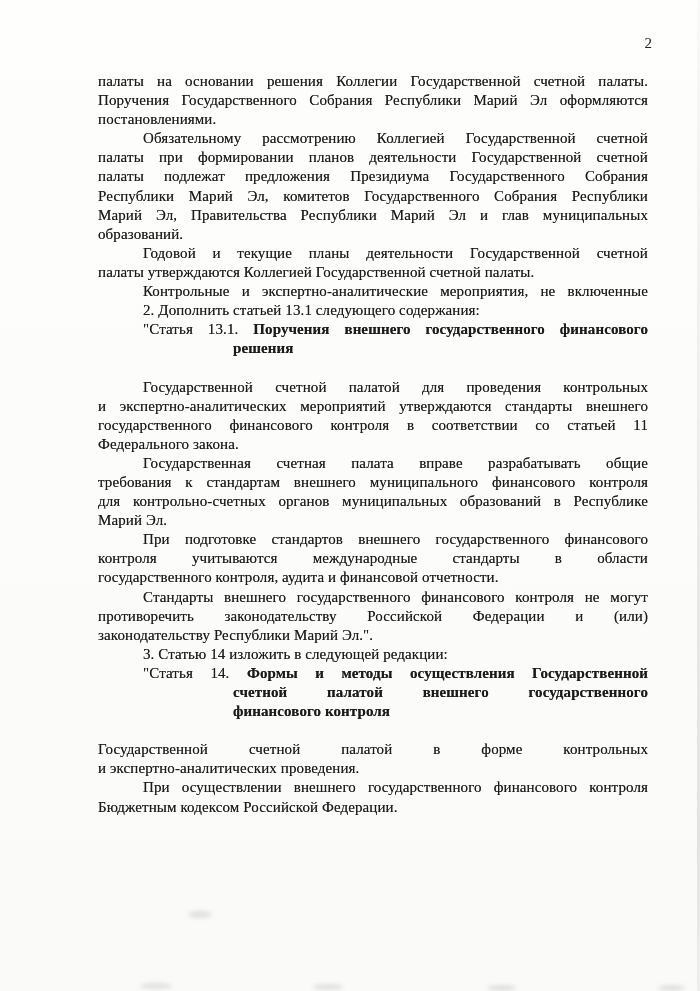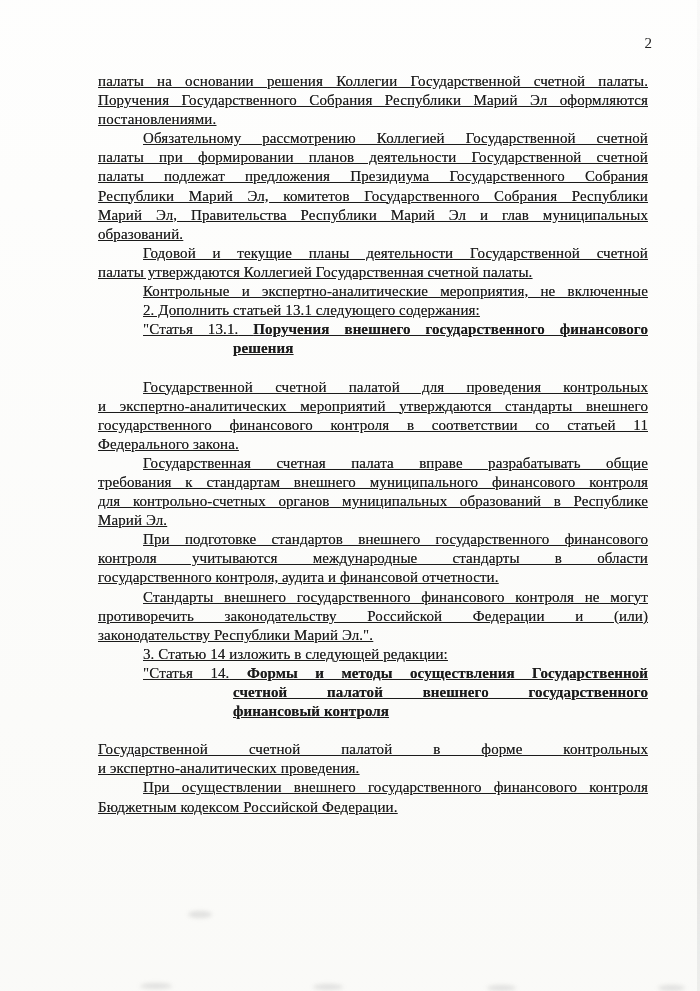--- a/index.html
+++ b/index.html
@@ -28,21 +28,21 @@
   }
   .doc{
     position:absolute;
     left:98px;top:72px;width:550px;
     font-size:15px;
     line-height:var(--lh);
     color:var(--ink);
     text-shadow:0 0 .35px rgba(20,20,20,.65);
     letter-spacing:.1px;
   }
-  .line{min-height:var(--lh);text-decoration:underline;}
+  .line{min-height:var(--lh);}
   .just{text-align:justify;text-align-last:justify;}
   .indent{padding-left:45px;}
   .hang{padding-left:135px;}
   .bold{font-weight:bold;}
   .spacer{height:var(--lh);}
   
   .smudge{
     position:absolute;
     background:rgba(125,125,125,.20);
     border-radius:50%;
@@ -65,21 +65,21 @@
       <div class="line just">палаты на основании решения Коллегии Государственной счетной палаты.</div>
       <div class="line just">Поручения Государственного Собрания Республики Марий Эл оформляются</div>
       <div class="line">постановлениями.</div>
       <div class="line indent just">Обязательному рассмотрению Коллегией Государственной счетной</div>
       <div class="line just">палаты при формировании планов деятельности Государственной счетной</div>
       <div class="line just">палаты подлежат предложения Президиума Государственного Собрания</div>
       <div class="line just">Республики Марий Эл, комитетов Государственного Собрания Республики</div>
       <div class="line just">Марий Эл, Правительства Республики Марий Эл и глав муниципальных</div>
       <div class="line">образований.</div>
       <div class="line indent just">Годовой и текущие планы деятельности Государственной счетной</div>
-      <div class="line">палаты утверждаются Коллегией Государственная счетной палаты.</div>
+      <div class="line">палаты утверждаются Коллегией Государственной счетной палаты.</div>
       <div class="line indent just">Контрольные и экспертно-аналитические мероприятия, не включенные</div>
       <div class="line indent">2. Дополнить статьей 13.1 следующего содержания:</div>
       <div class="line indent just"><span>"Статья 13.1.</span> <span class="bold">Поручения внешнего государственного финансового</span></div>
       <div class="line hang bold">решения</div>
       <div class="spacer"></div>
       <div class="line indent just">Государственной счетной палатой для проведения контрольных</div>
       <div class="line just">и экспертно-аналитических мероприятий утверждаются стандарты внешнего</div>
       <div class="line just">государственного финансового контроля в соответствии со статьей 11</div>
       <div class="line">Федерального закона.</div>
       <div class="line indent just">Государственная счетная палата вправе разрабатывать общие</div>
@@ -88,21 +88,21 @@
       <div class="line">Марий Эл.</div>
       <div class="line indent just">При подготовке стандартов внешнего государственного финансового</div>
       <div class="line just">контроля учитываются международные стандарты в области</div>
       <div class="line">государственного контроля, аудита и финансовой отчетности.</div>
       <div class="line indent just">Стандарты внешнего государственного финансового контроля не могут</div>
       <div class="line just">противоречить законодательству Российской Федерации и (или)</div>
       <div class="line">законодательству Республики Марий Эл.".</div>
       <div class="line indent">3. Статью 14 изложить в следующей редакции:</div>
       <div class="line indent just"><span>"Статья 14.</span> <span class="bold">Формы и методы осуществления Государственной</span></div>
       <div class="line hang bold just">счетной палатой внешнего государственного</div>
-      <div class="line hang bold">финансовый контроля</div>
+      <div class="line hang bold">финансового контроля</div>
       <div class="spacer"></div>
       <div class="line just">Государственной счетной палатой в форме контрольных</div>
       <div class="line">и экспертно-аналитических проведения.</div>
       <div class="line indent just">При осуществлении внешнего государственного финансового контроля</div>
       <div class="line">Бюджетным кодексом Российской Федерации.</div>
     </div>
 
   <div id="artifacts">
       <div class="smudge" style="left: 140px; top: 983px; width: 32px; height: 6px;"></div>
       <div class="smudge" style="left: 313px; top: 984px; width: 30px; height: 6px;"></div>

